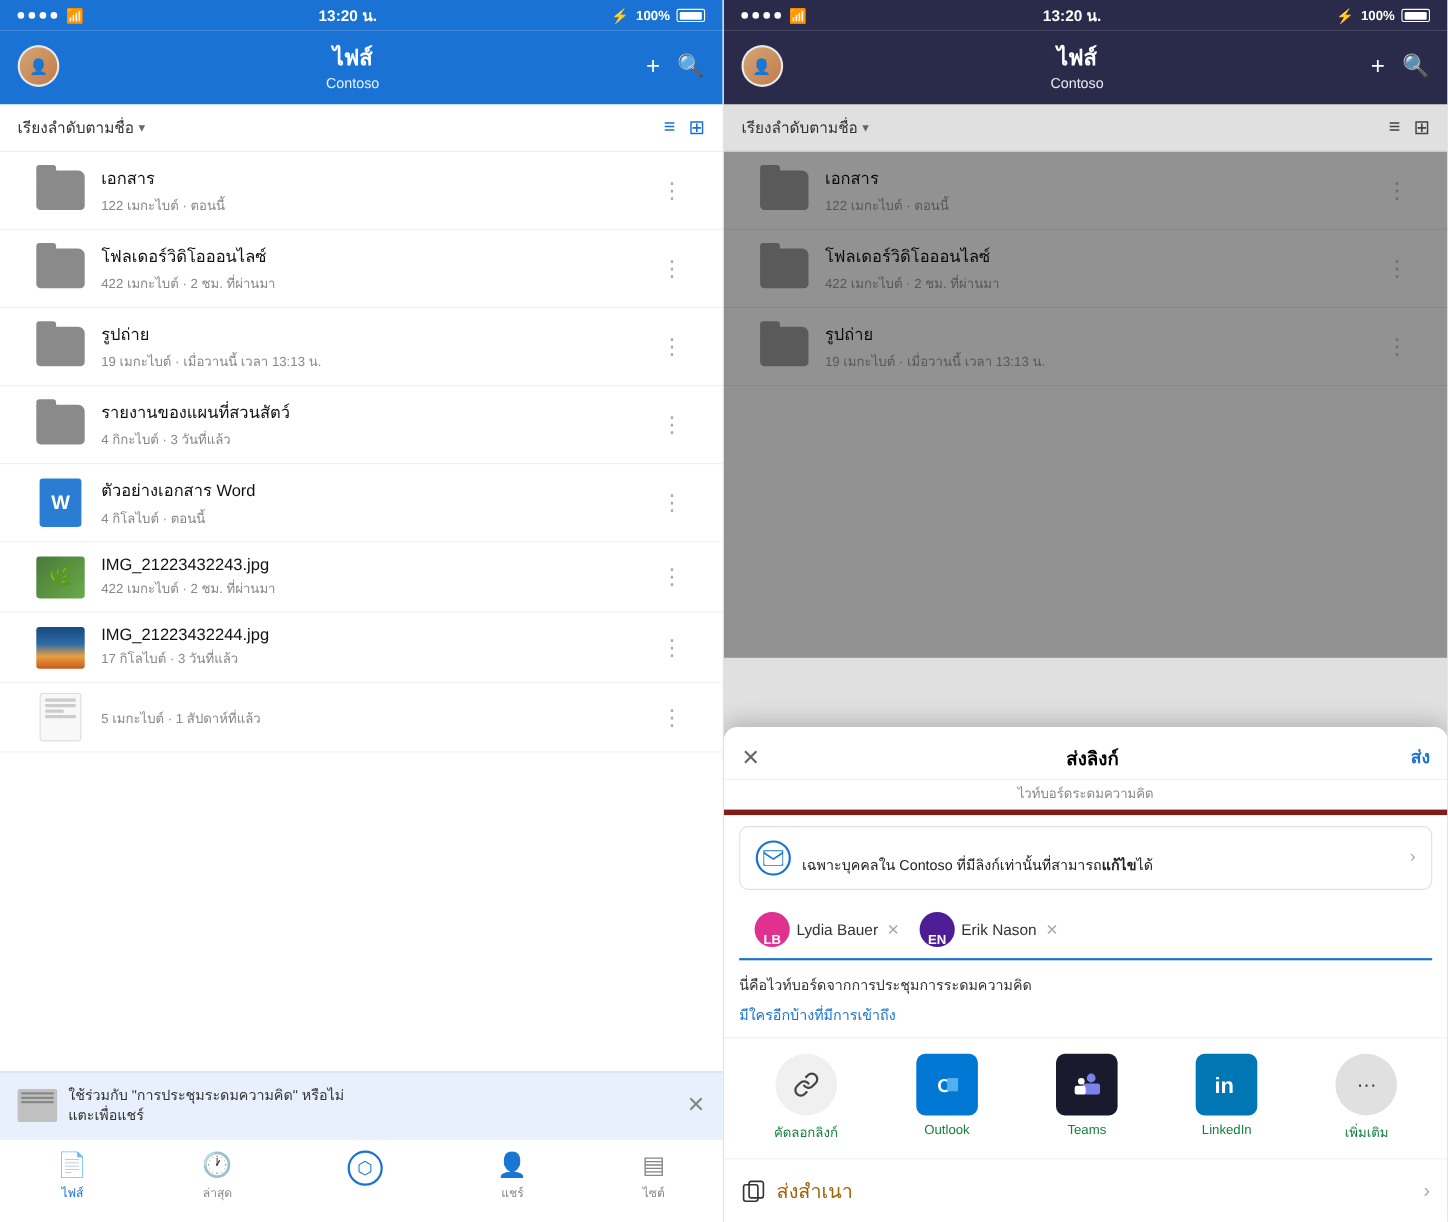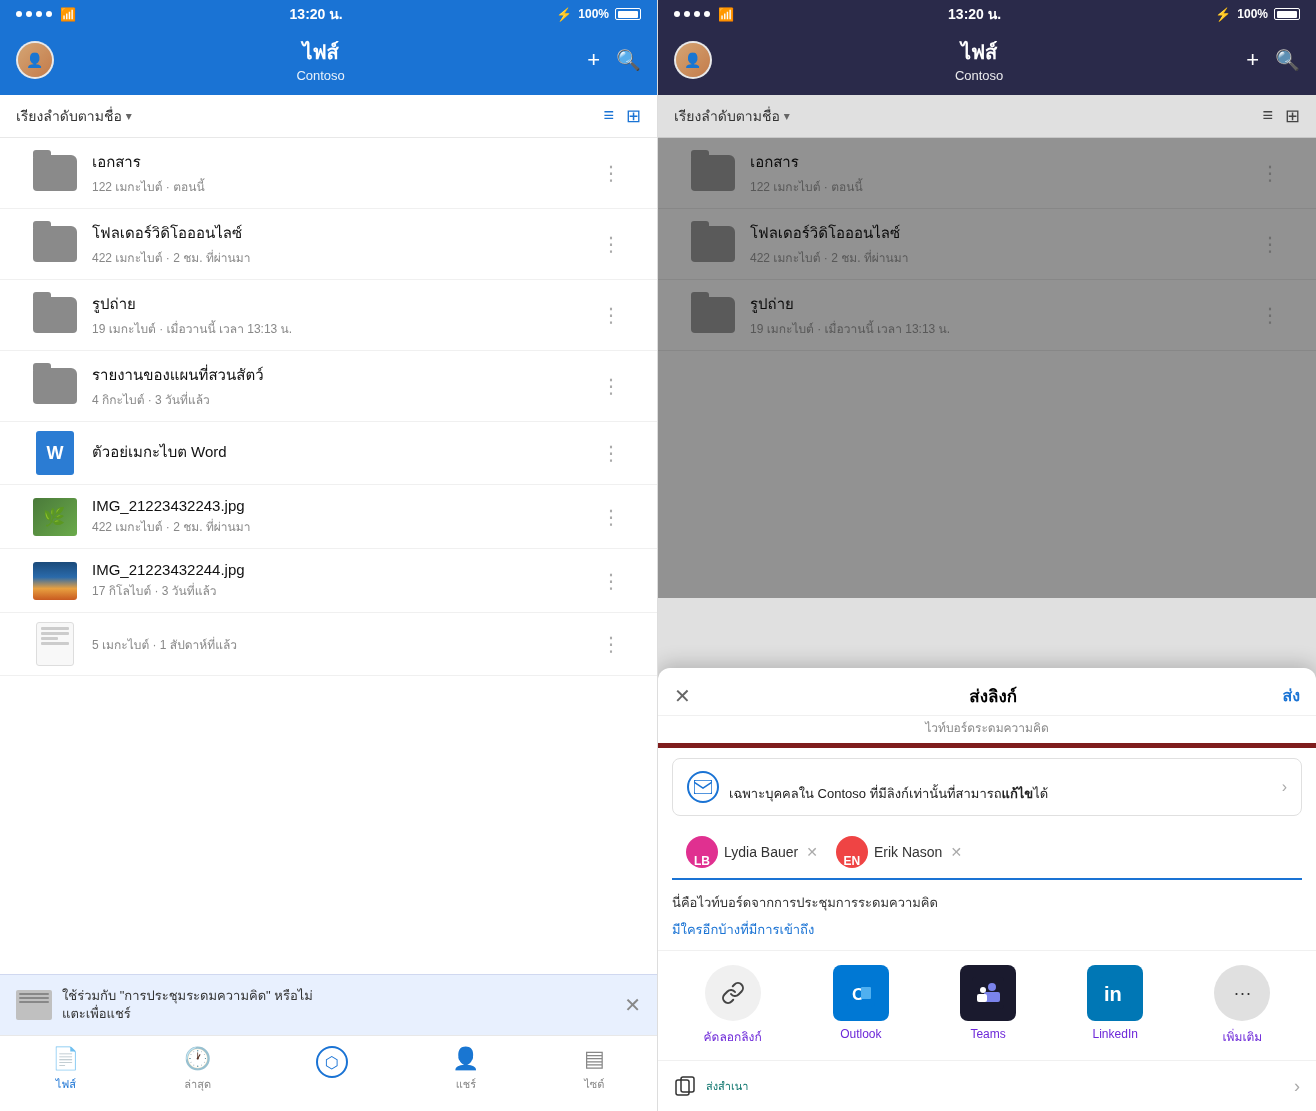--- a/index.html
+++ b/index.html
@@ -283,36 +283,36 @@
     }
     .share-option {
       display: flex; flex-direction: column; align-items: center; gap: 6px;
       cursor: pointer;
     }
     .share-opt-icon {
       width: 56px; height: 56px; border-radius: 50%;
       display: flex; align-items: center; justify-content: center;
       font-size: 22px;
     }
-    .share-opt-label { font-size: 12px; color: #6d28d9; text-align: center; }
+    .share-opt-label { font-size: 12px; color: #15803d; text-align: center; }
 
     .opt-copy { background: #f0f0f0; }
     .opt-outlook { background: #1a1a1a; color: white; font-size: 16px; font-weight: bold; }
     .opt-teams { background: #1a1a1a; }
     .opt-linkedin { background: #1a1a1a; }
     .opt-more { background: #e0e0e0; }
 
     
     .send-copy-row {
       display: flex; align-items: center; justify-content: space-between;
       padding: 14px 16px;
       border-top: 1px solid #f0f0f0;
       cursor: pointer;
     }
-    .send-copy-left { display: flex; align-items: center; gap: 10px; font-size: 11px; color: #0f766e; }
+    .send-copy-left { display: flex; align-items: center; gap: 10px; font-size: 18px; color: #a16207; }
     .send-copy-chevron { color: #aaa; font-size: 18px; }
 
     
     .overlay-darken {
       position: absolute;
       top: 0; left: 0; right: 0;
       height: 460px;
       background: rgba(0,0,0,0.35);
       z-index: 5;
       pointer-events: none;
@@ -410,21 +410,22 @@
         <div class="file-info">4 กิกะไบต์ · 3 วันที่แล้ว</div>
       </div>
       <span class="file-more">⋮</span>
     </div>
 
     <div class="file-item">
       <div class="file-icon">
         <div class="word-icon"></div>
       </div>
       <div class="file-meta">
-        <div class="file-name">ตัวอย่เมกะไบต Word</div>
+        <div class="file-name">ตัวอย่างเอกสาร Word</div>
+        <div class="file-info">4 กิโลไบต์ · ตอนนี้</div>
       </div>
       <span class="file-more">⋮</span>
     </div>
 
     <div class="file-item">
       <div class="file-icon">
         <div class="img-thumb-green">
           <span style="font-size:18px;">🌿</span>
         </div>
       </div>
@@ -616,21 +617,21 @@
 
       <div class="recipients-row">
         <div class="recipient-chip">
           <div class="chip-avatar" style="background:#e03090;">
             <span>LB</span>
           </div>
           <span class="chip-name">Lydia Bauer</span>
           <span class="chip-x">✕</span>
         </div>
         <div class="recipient-chip" style="margin-left:10px;">
-          <div class="chip-avatar" style="background:#ef4444;">
+          <div class="chip-avatar" style="background:#4c1d95;">
             <span>EN</span>
           </div>
           <span class="chip-name">Erik Nason</span>
           <span class="chip-x">✕</span>
         </div>
       </div>
 
       <div class="share-note">นี่คือไวท์บอร์ดจากการประชุมการระดมความคิด</div>
       <div class="share-link-more">มีใครอีกบ้างที่มีการเข้าถึง</div>
 

